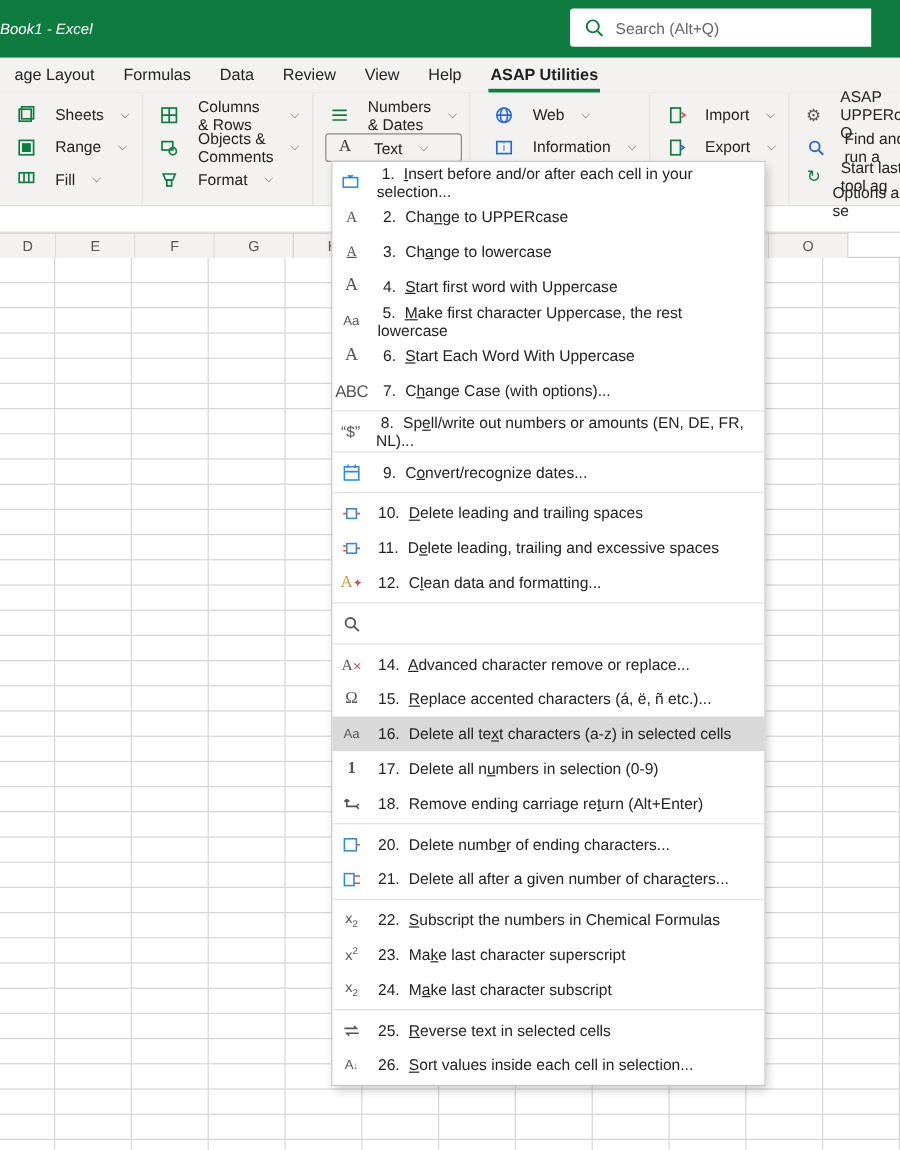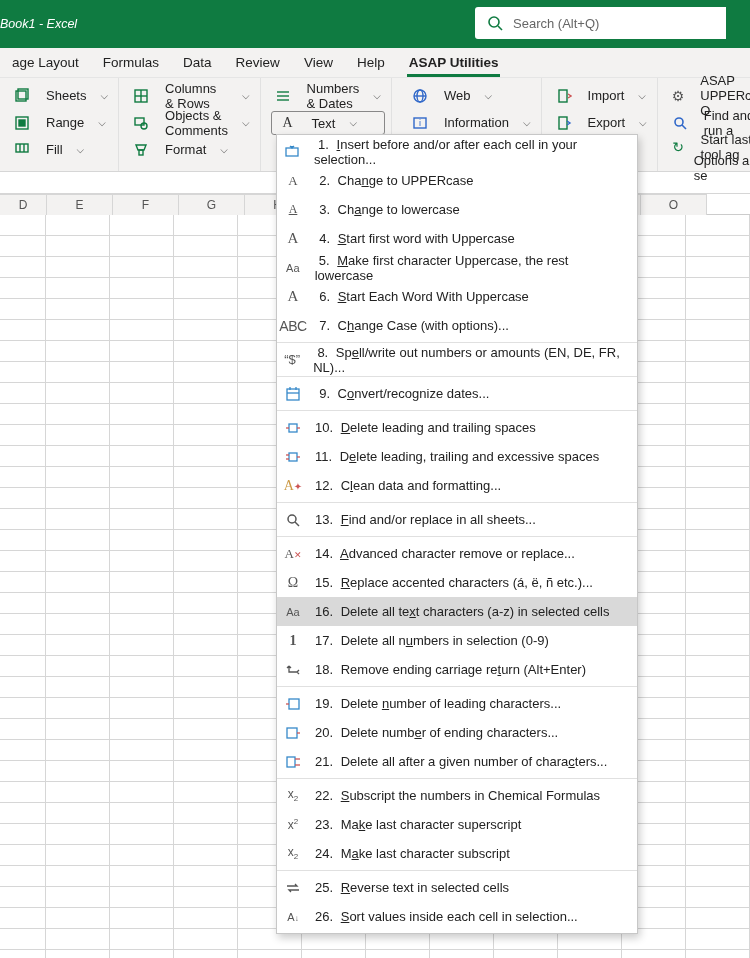--- a/index.html
+++ b/index.html
@@ -845,21 +845,20 @@
       <span><span class="mnum">12.</span> C<span class="und">l</span>ean data and formatting...</span>
     </div>
     <div class="msep"></div>
     <div class="mitem">
       <span class="micon">
         <svg viewBox="0 0 16 16" fill="none" stroke="#555" stroke-width="1.5">
           <circle cx="7" cy="7" r="4"></circle>
           <line x1="10" y1="10" x2="14" y2="14"></line>
         </svg>
       </span>
-      <span><span class="mnum">13.</span> <span class="und">F</span>ind and/or replace in all sheets...</span>
     </div>
     <div class="msep"></div>
     <div class="mitem">
       <span class="micon">
         <span style="font-family:serif;font-size:13px">A<span style="color:#c55;font-size:9px">✕</span></span>
       </span>
       <span><span class="mnum">14.</span> <span class="und">A</span>dvanced character remove or replace...</span>
     </div>
     <div class="mitem">
       <span class="micon">
@@ -881,29 +880,20 @@
     </div>
     <div class="mitem">
       <span class="micon">
         <svg viewBox="0 0 16 16" fill="none" stroke="#555" stroke-width="1.3">
           <path d="M4 4v6h8M4 4l-2 2M4 4l2 2M12 10l2-2M12 10l2 2"></path>
         </svg>
       </span>
       <span><span class="mnum">18.</span> Remove ending carriage re<span class="und">t</span>urn (Alt+Enter)</span>
     </div>
     <div class="msep"></div>
-    <div class="mitem">
-      <span class="micon">
-        <svg viewBox="0 0 16 16" fill="none" stroke="#3689c9" stroke-width="1.3">
-          <rect x="4" y="3" width="10" height="10"></rect>
-          <line x1="1" y1="8" x2="4" y2="8" stroke="#c55"></line>
-        </svg>
-      </span>
-      <span><span class="mnum">19.</span> Delete <span class="und">n</span>umber of leading characters...</span>
-    </div>
     <div class="mitem">
       <span class="micon">
         <svg viewBox="0 0 16 16" fill="none" stroke="#3689c9" stroke-width="1.3">
           <rect x="2" y="3" width="10" height="10"></rect>
           <line x1="12" y1="8" x2="15" y2="8" stroke="#c55"></line>
         </svg>
       </span>
       <span><span class="mnum">20.</span> Delete numb<span class="und">e</span>r of ending characters...</span>
     </div>
     <div class="mitem">

